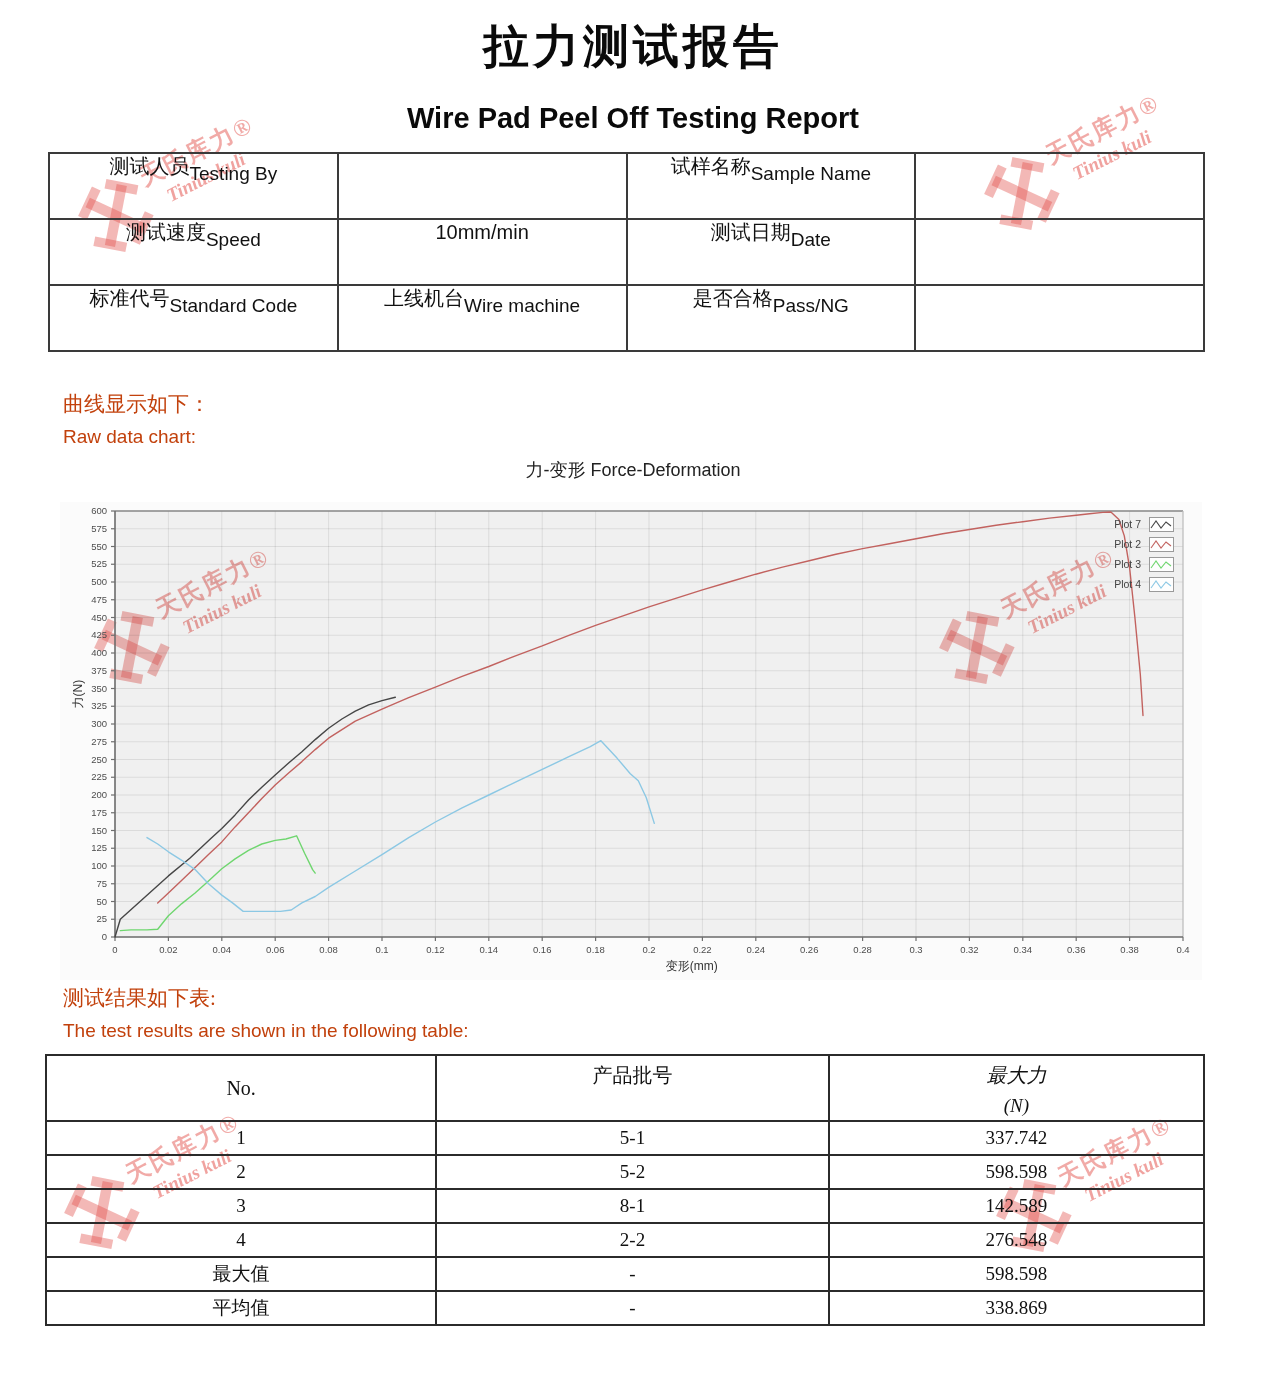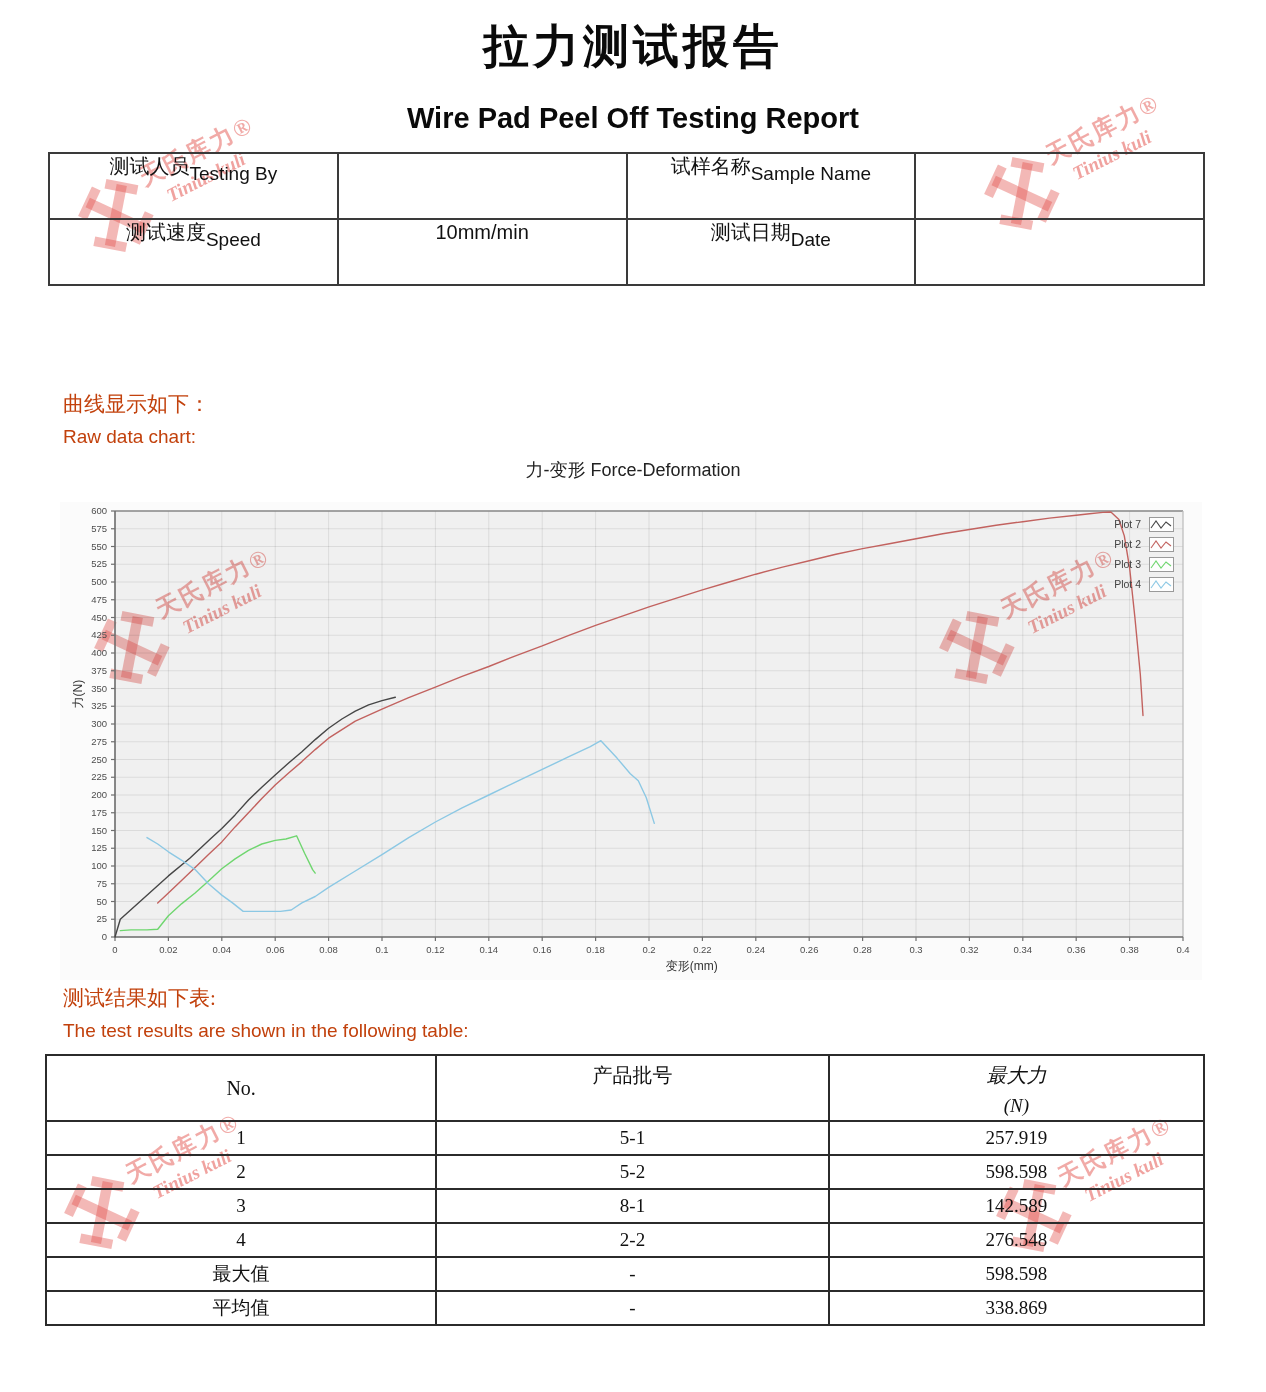--- a/index.html
+++ b/index.html
@@ -238,20 +238,46 @@
           <td>
             <div class="cellbox">
               <div class="line sans-f">10mm/min</div>
               <div class="line sans-f"></div>
             </div>
           </td>
           <td>
             <div class="cellbox">
               <div class="line serif-f">测试日期</div>
               <div class="line sans-f">Date</div>
+            </div>
+          </td>
+          <td>
+            <div class="cellbox">
+              <div class="line sans-f"></div>
+              <div class="line sans-f"></div>
+            </div>
+          </td>
+        </tr>
+        <tr>
+          <td>
+            <div class="cellbox">
+              <div class="line serif-f">标准代号</div>
+              <div class="line sans-f">Standard Code</div>
+            </div>
+          </td>
+          <td>
+            <div class="cellbox">
+              <div class="line serif-f">上线机台</div>
+              <div class="line sans-f">Wire machine</div>
+            </div>
+          </td>
+          <td>
+            <div class="cellbox">
+              <div class="line serif-f">是否合格</div>
+              <div class="line sans-f">Pass/NG</div>
             </div>
           </td>
           <td>
             <div class="cellbox">
               <div class="line sans-f"></div>
               <div class="line sans-f"></div>
             </div>
           </td>
         </tr>
       </tbody>
@@ -473,21 +499,21 @@
               <div class="hline1">最大力</div>
               <div class="hline2">(N)</div>
             </div>
           </th>
         </tr>
       </thead>
     <tbody id="res-body">
         <tr>
           <td>1</td>
           <td>5-1</td>
-          <td>257.919</td>
+          <td>337.742</td>
         </tr>
         <tr>
           <td>2</td>
           <td>5-2</td>
           <td>598.598</td>
         </tr>
         <tr>
           <td>3</td>
           <td>8-1</td>
           <td>142.589</td>

